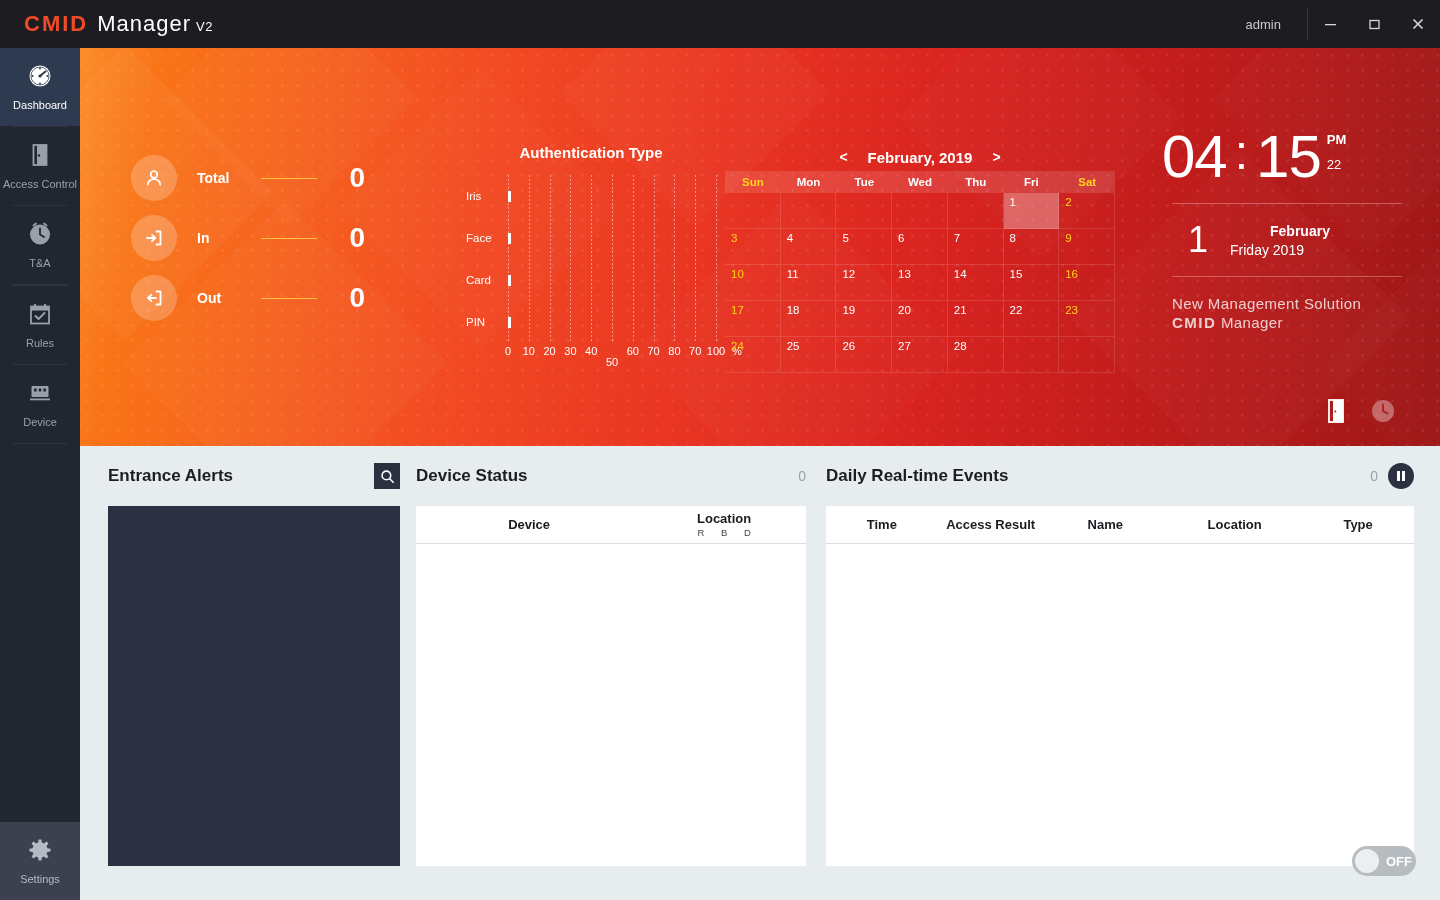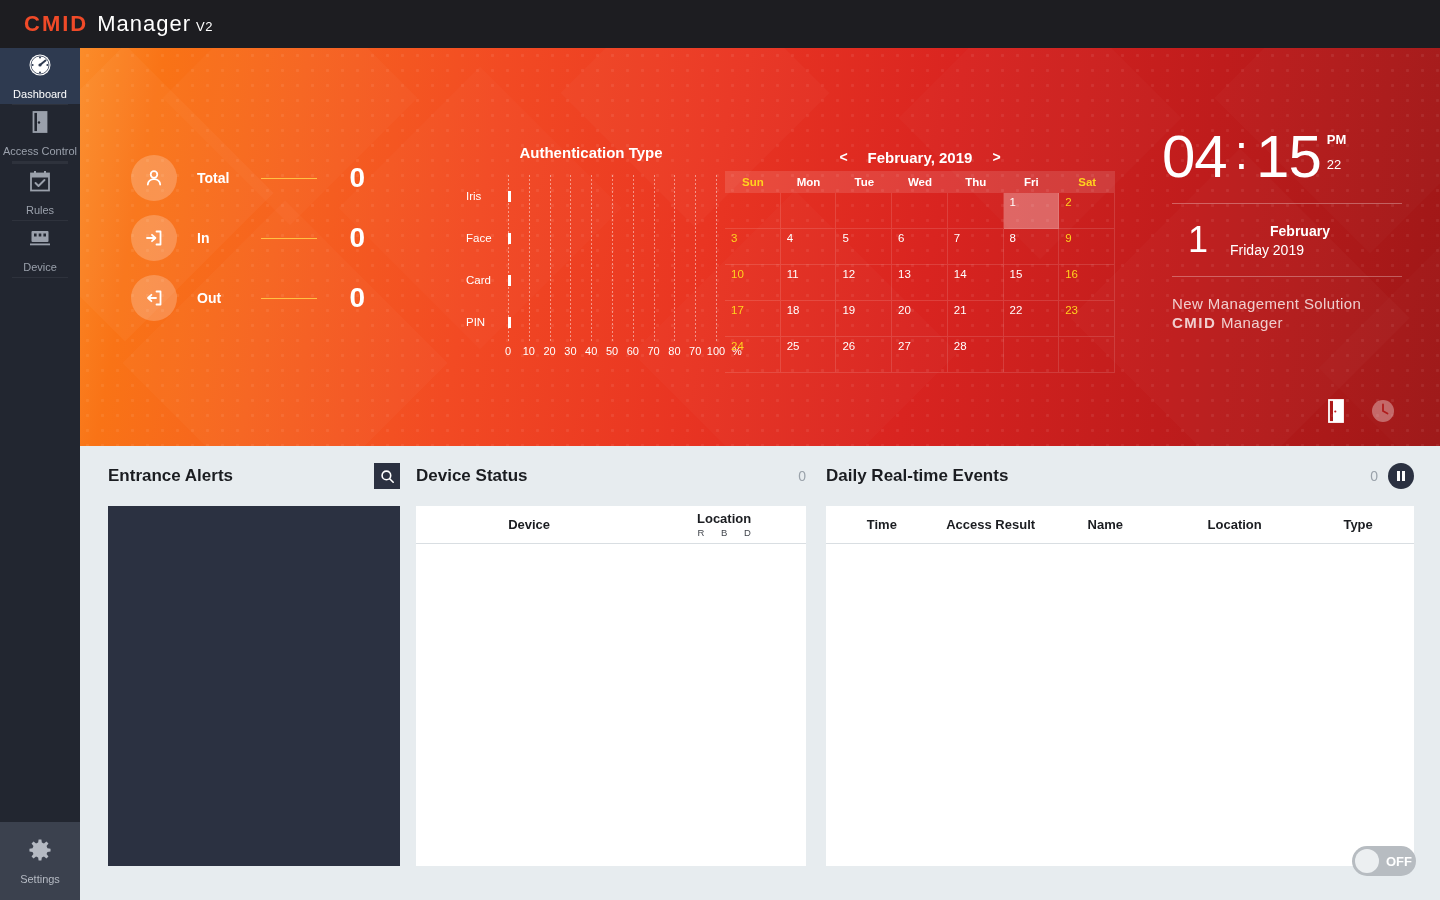--- a/index.html
+++ b/index.html
@@ -29,21 +29,21 @@
   }
   .wbtn:first-of-type { margin-left: 20px; }
   .wbtn svg { display: block; }
 
   
   .sidebar {
     position: absolute; top: 48px; left: 0; width: 80px; height: 852px;
     background: #222630;
   }
   .nav-item {
-    position: relative; height: 56px; display: flex; flex-direction: column;
+    position: relative; height: 78px; display: flex; flex-direction: column;
     align-items: center; justify-content: center; cursor: pointer;
   }
   .nav-item .ico { color: #9aa0ab; display: block; }
   .nav-item .lbl { color: #9aa0ab; font-size: 11px; margin-top: 6px; white-space: nowrap; }
   .nav-item.active { background: #2e3a50; }
   .nav-item.active .ico, .nav-item.active .lbl { color: #ffffff; }
   .nav-item.active::after {
     content:""; position: absolute; right: 0; top: 0; width: 3px; height: 100%;
   }
   .nav-sep { height: 1px; background: #2e323c; margin: 0 12px; }
@@ -197,20 +197,39 @@
 <body>
 
 <div class="app">
 
   <div class="titlebar">
     <div class="logo">
       <span class="cmid">CMID</span>
       <span class="mgr">Manager</span>
       <span class="ver">V2</span>
     </div>
+    <div class="tb-right">
+      <span class="admin">admin</span>
+      <span class="tb-divider"></span>
+      <span class="wbtn">
+        <svg width="13" height="13" viewBox="0 0 13 13">
+            <rect x="1" y="6" width="11" height="1.3" fill="currentColor"></rect>
+          </svg>
+      </span>
+      <span class="wbtn">
+        <svg width="13" height="13" viewBox="0 0 13 13">
+            <rect x="2" y="2.5" width="9" height="8" fill="none" stroke="currentColor" stroke-width="1.3"></rect>
+          </svg>
+      </span>
+      <span class="wbtn">
+        <svg width="14" height="14" viewBox="0 0 14 14">
+            <path d="M2.5 2.5 L11.5 11.5 M11.5 2.5 L2.5 11.5" stroke="currentColor" stroke-width="1.7" fill="none"></path>
+          </svg>
+      </span>
+    </div>
   </div>
 
   <div class="sidebar">
 
     <div class="nav-item active">
       <span class="ico">
         <svg width="26" height="26" viewBox="0 0 26 26">
           <circle cx="13" cy="13" r="10.5" fill="currentColor"></circle>
           <circle cx="13" cy="13" r="9" fill="none" stroke="#2e3a50" stroke-width=".8"></circle>
           <path d="M13 13 L18.5 8.5" stroke="#2e3a50" stroke-width="2" stroke-linecap="round"></path>
@@ -230,20 +249,30 @@
         <svg width="26" height="26" viewBox="0 0 26 26">
           <rect x="6.5" y="3" width="13" height="20" fill="none" stroke="currentColor" stroke-width="1.8"></rect>
           <rect x="10" y="3" width="9.5" height="20" fill="currentColor"></rect>
           <circle cx="12" cy="13.5" r="1.2" fill="#222630"></circle>
         </svg>
       </span>
       <span class="lbl">Access Control</span>
     </div>
     <div class="nav-sep"></div>
 
+    <div class="nav-item">
+      <span class="ico">
+        <svg width="26" height="26" viewBox="0 0 26 26">
+          <circle cx="13" cy="13.5" r="10" fill="currentColor"></circle>
+          <path d="M13 7.5 L13 13.5 L17 16" stroke="#222630" stroke-width="1.8" fill="none" stroke-linecap="round"></path>
+          <path d="M6.5 4.5 L9 2.5 M19.5 4.5 L17 2.5" stroke="currentColor" stroke-width="1.8" stroke-linecap="round"></path>
+        </svg>
+      </span>
+      <span class="lbl">T&amp;A</span>
+    </div>
     <div class="nav-sep"></div>
 
     <div class="nav-sep"></div>
 
     <div class="nav-item">
       <span class="ico">
         <svg width="26" height="26" viewBox="0 0 26 26">
           <rect x="4" y="5.5" width="18" height="17" fill="none" stroke="currentColor" stroke-width="1.8"></rect>
           <rect x="4" y="5.5" width="18" height="4" fill="currentColor"></rect>
           <rect x="7" y="3" width="2" height="4" fill="currentColor"></rect>
@@ -370,21 +399,21 @@
               </div>
             </div>
         </div>
       </div>
       <div class="chart-xaxis">
           <span class="xt" style="left: 0%;">0</span>
           <span class="xt" style="left: 10%;">10</span>
           <span class="xt" style="left: 20%;">20</span>
           <span class="xt" style="left: 30%;">30</span>
           <span class="xt" style="left: 40%;">40</span>
-          <span class="xt" style="left: 50%;">50</span>
+          <span class="xt" style="left: 50%; margin-top: 11px;">50</span>
           <span class="xt" style="left: 60%;">60</span>
           <span class="xt" style="left: 70%;">70</span>
           <span class="xt" style="left: 80%;">80</span>
           <span class="xt" style="left: 90%;">70</span>
           <span class="xt" style="left: 100%;">100</span>
           <span class="xt" style="left: 110%;">%</span>
         </div>
     </div>
 
     <div class="cal">

